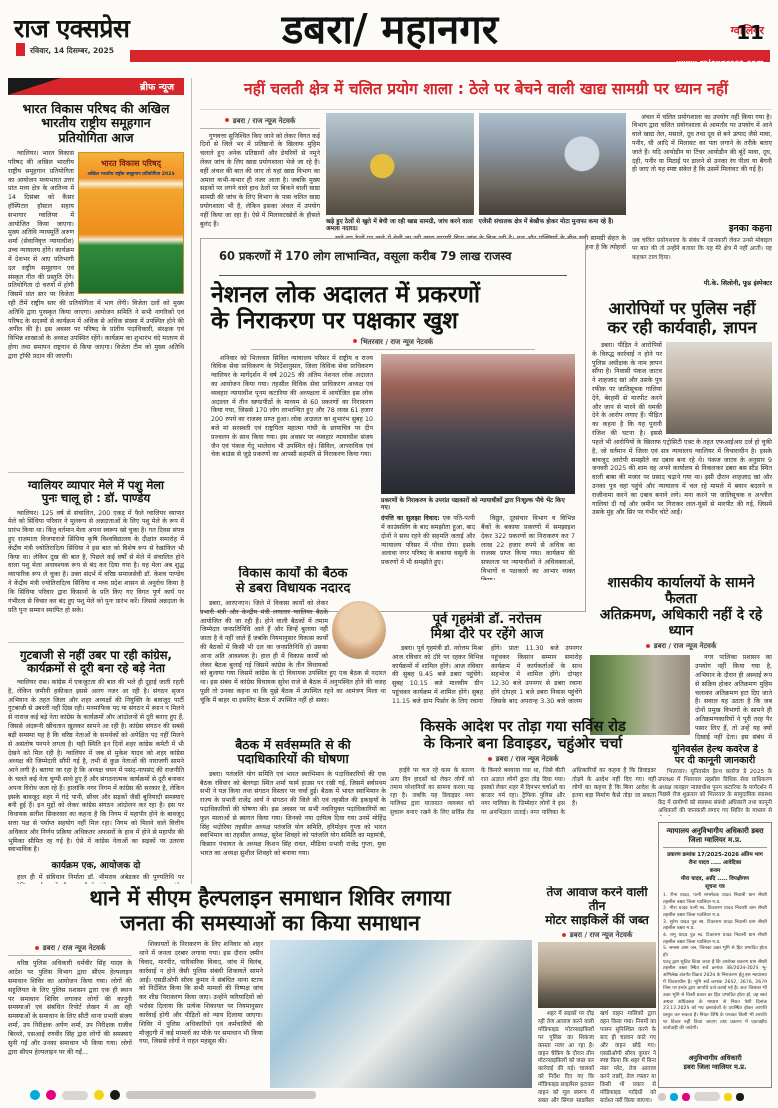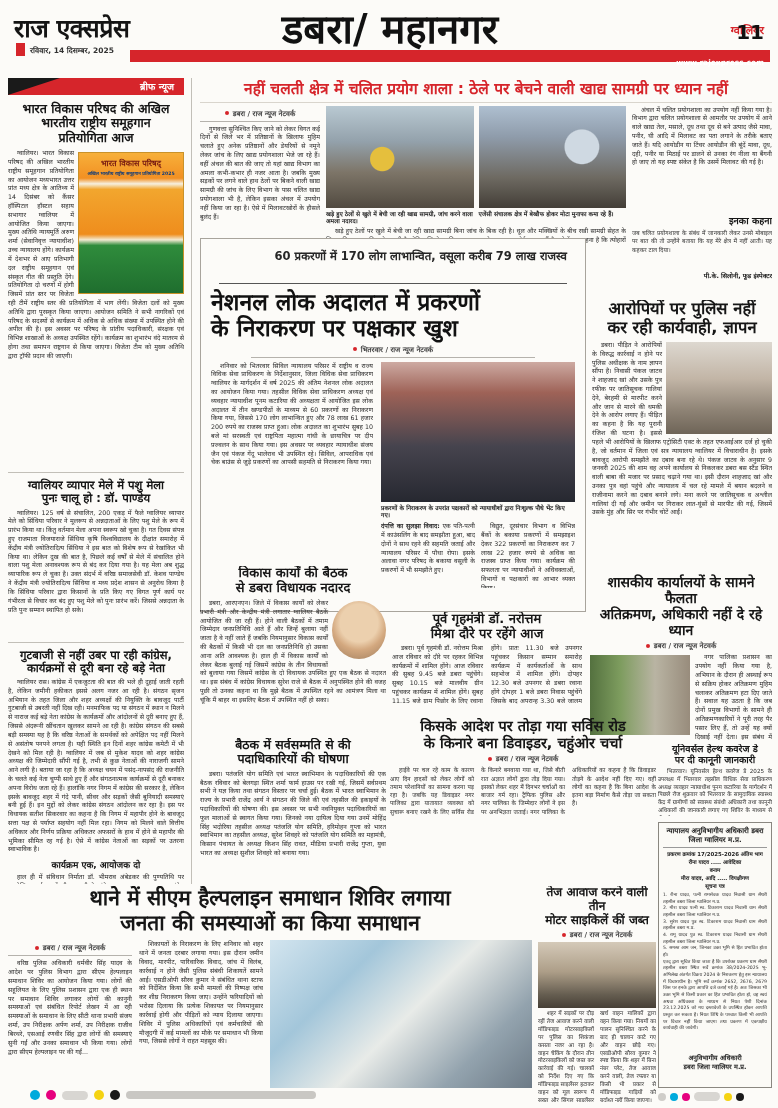--- a/index.html
+++ b/index.html
@@ -39,41 +39,41 @@
               linear-gradient(180deg,#f7b03a 0%,#f29023 18%,#f6f0df 22%,#f2a62e 26%,#ef8d1d 58%,#f3ead2 62%,#2f8c3c 66%,#1f6e2e 100%); }
   .poster-inner { position:absolute; left:4px; right:4px; top:6px; text-align:center; color:#7a1d12; font-weight:800; font-size:8px; line-height:1.2; }
   .poster-sub { font-size:4.6px; color:#123d7a; font-weight:700; margin-top:2px; }
   .a2-head { font-size:11.5px; margin-top:6px; }
   .a3-head { font-size:11.5px; margin-top:6px; }
   .subhead { font-size:9px; font-weight:800; color:#161616; margin:4px 0 2px; text-align:center; }
   .sep { margin:5px 0; border-top:1px solid #c2bfb8; }
 
   
   .top-story { position:absolute; left:200px; top:80px; width:572px; height:224px; overflow:hidden; }
-  .ts-head { font-size:15.5px; font-weight:800; color:#d6252b; text-align:center; line-height:1.2; border-bottom:1px solid #d9d5cd; padding-bottom:3px; }
+  .ts-head { font-size:15.5px; font-weight:800; color:#d6252b; text-align:center; line-height:1.2; border-bottom:1px solid #d9d5cd; padding-bottom:10px; }
   .ts-row { display:flex; gap:6px; margin-top:3px; }
   .ts-colL { width:120px; flex:0 0 auto; }
   .ts-mid { width:300px; flex:0 0 auto; }
   .ts-photos { display:flex; gap:5px; }
   .ts-photo1 { width:148px; height:102px;
       background: radial-gradient(circle at 38% 52%, #e5bf3d 0 11%, rgba(0,0,0,0) 12%),
                   linear-gradient(180deg,#b9c9d2 0%,#93a1ab 35%,#7d7568 65%,#514a40 100%); }
   .ts-photo2 { width:147px; height:102px;
       background: radial-gradient(circle at 70% 40%, #cfd9e2 0 14%, rgba(0,0,0,0) 15%),
                   linear-gradient(180deg,#aebfd0 0%,#8f9cab 30%,#6e6a62 70%,#433e37 100%); }
   .ts-caps { display:flex; gap:5px; margin-top:2px; }
   .ts-caps .cap { width:148px; }
   .ts-colR { width:140px; flex:1 1 auto; }
   .quote-title { font-size:9.5px; font-weight:800; text-align:right; margin:4px 0 2px; color:#161616; }
   .quote-txt { font-size:5.9px; line-height:1.45; text-align:justify; color:#333; }
   .quote-attr { font-size:6.4px; font-weight:800; text-align:right; margin-top:2px; color:#161616; }
 
   
   .lok-box { position:absolute; left:200px; top:238px; width:386px; height:374px; border:1px solid #a8a49c; padding:9px 10px; overflow:hidden; background:#fcfbf8; }
-  .lok-kicker { font-size:11.5px; font-weight:700; text-align:right; color:#262626; border-bottom:1px solid #555; padding-bottom:20px; margin:0 8px; }
+  .lok-kicker { font-size:11.5px; font-weight:700; text-align:left; color:#262626; border-bottom:1px solid #555; padding-bottom:12px; margin:0 8px; }
   .lok-head { font-size:23px; font-weight:800; text-align:left; line-height:1.12; margin-top:6px; color:#111; }
   .lok-row { display:flex; gap:8px; margin-top:4px; }
   .lok-colL { width:162px; flex:0 0 auto; }
   .lok-colR { width:192px; flex:1 1 auto; }
   .lok-photo { width:100%; height:140px;
       background: linear-gradient(180deg,#cdaaa2 0%,#9e6257 22%,#46444e 60%,#262830 100%); }
   .lok-two { display:flex; gap:6px; margin-top:3px; }
   .lok-two > div { width:50%; }
   .lead-in { font-weight:800; }
 

